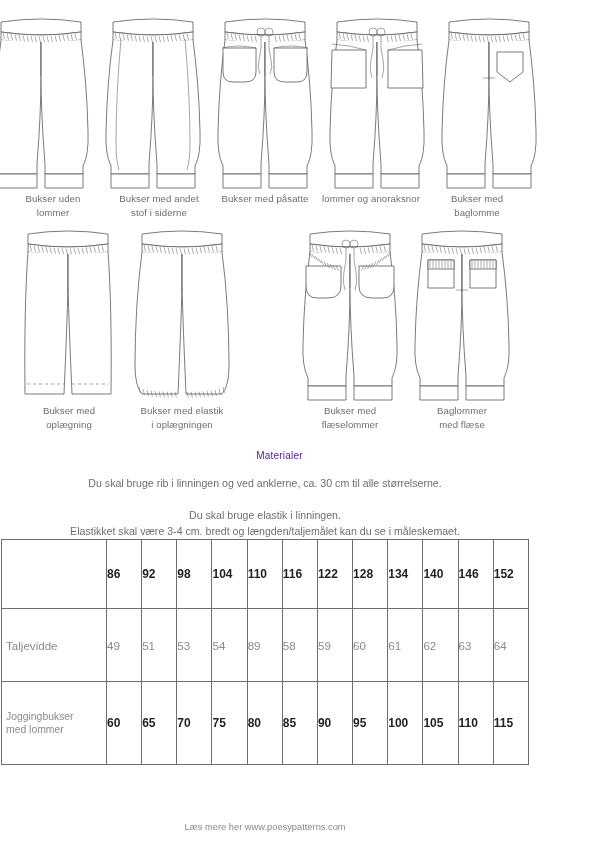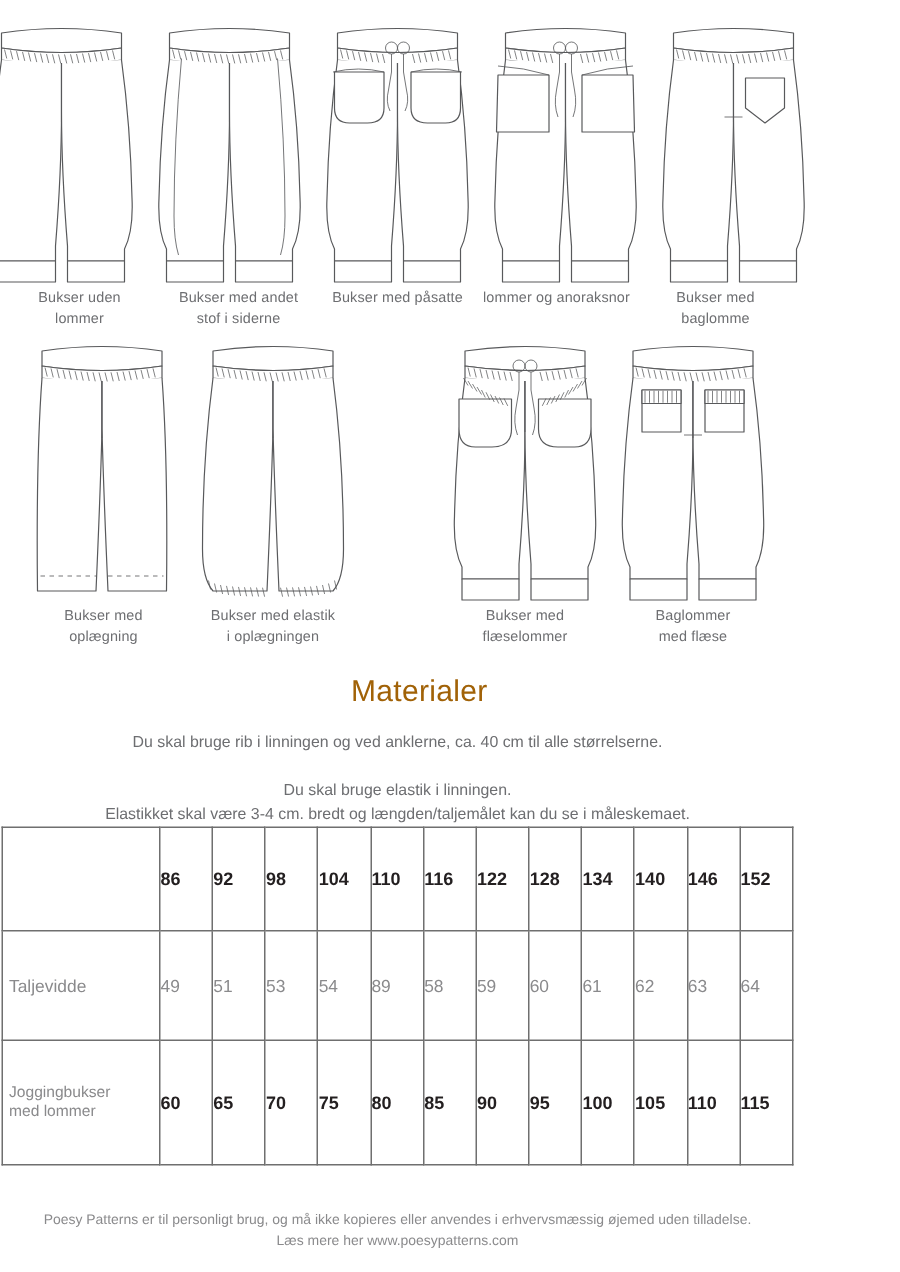--- a/index.html
+++ b/index.html
@@ -25,23 +25,23 @@
     font-size:9.6px;
     line-height:14px;
     text-align:center;
     color:#6d6e71;
     letter-spacing:.1px;
   }
 
   
   .materials{margin-top:18px;text-align:center;}
   .materials h2{
-    font-size:20px;
+    font-size:10px;
     font-weight:400;
-    color:#a16207;
+    color:#4c1d95;
     margin:0 0 14px 0;
     letter-spacing:.2px;
     padding-left:29px;
   }
   .mat-p{
     font-size:10.6px;
     line-height:16px;
     color:#6d6e71;
     margin:0 0 16px 0;
   }
@@ -326,21 +326,21 @@
   <div class="caption-row">
     <div class="caption" style="width:114px">Bukser med<br>oplægning</div>
     <div class="caption" style="width:112px">Bukser med elastik<br>i oplægningen</div>
     <div style="width:56px"></div>
     <div class="caption" style="width:112px">Bukser med<br>flæselommer</div>
     <div class="caption" style="width:112px">Baglommer<br>med flæse</div>
   </div>
 
   <div class="materials">
     <h2>Materialer</h2>
-    <p class="mat-p">Du skal bruge rib i linningen og ved anklerne, ca. 40 cm til alle størrelserne.</p>
+    <p class="mat-p">Du skal bruge rib i linningen og ved anklerne, ca. 30 cm til alle størrelserne.</p>
     <p class="mat-p">Du skal bruge elastik i linningen.<br>Elastikket skal være 3-4 cm. bredt og længden/taljemålet kan du se i måleskemaet.</p>
   </div>
 
 
   <table class="sizes">
     <tbody>
       <tr class="hdr">
         <td class="label"></td>
         <td>86</td>
         <td>92</td>
@@ -382,17 +382,16 @@
         <td>95</td>
         <td>100</td>
         <td>105</td>
         <td>110</td>
         <td>115</td>
       </tr>
     </tbody>
   </table>
 
   <div class="footer">
-    <div>Poesy Patterns er til personligt brug, og må ikke kopieres eller anvendes i erhvervsmæssig øjemed uden tilladelse.</div>
     <div>Læs mere her www.poesypatterns.com</div>
   </div>
 
 </div>
 
 </body></html>

